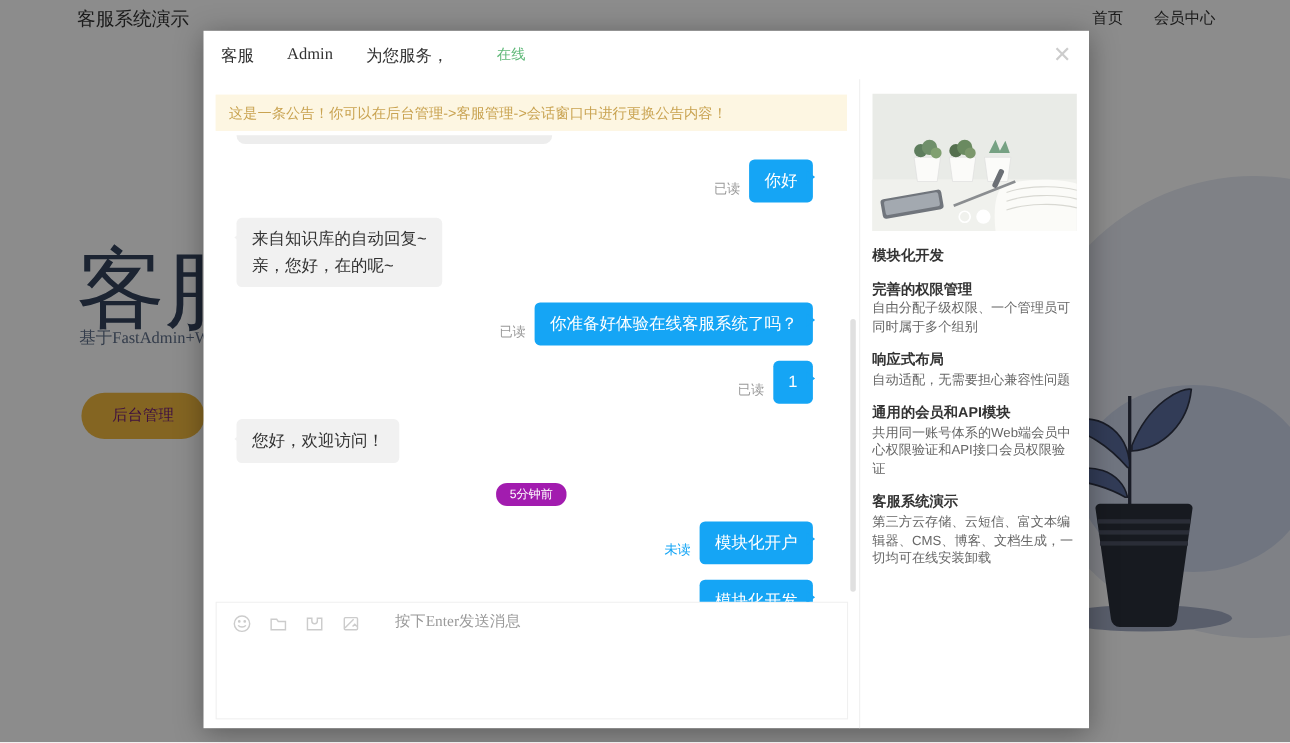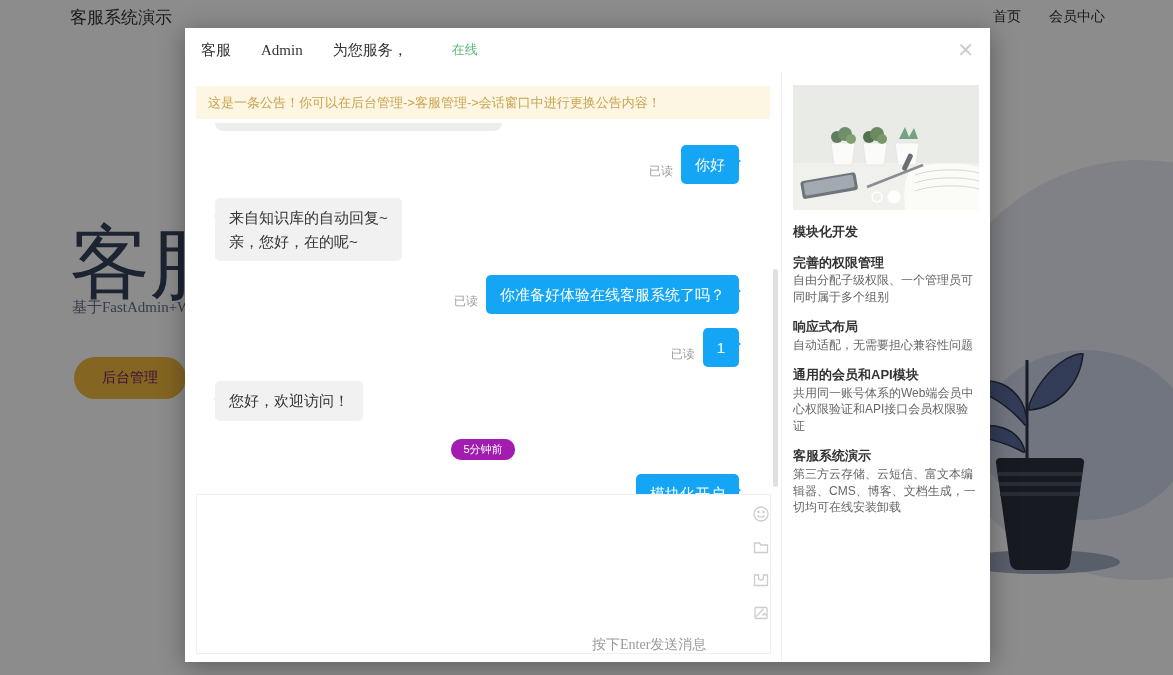--- a/index.html
+++ b/index.html
@@ -47,21 +47,21 @@
   .bubble { position:relative; max-width:380px; font-size:15px; line-height:1.55; padding:8px 14px; border-radius:5px; }
   .bubble.right { background:#15a5f5; color:#fff; }
   .bubble.right::after { content:""; position:absolute; right:-8px; top:10px; border:6px solid transparent; border-left:8px solid #15a5f5; }
   .bubble.left { background:#f1f1f1; color:#333; }
   .bubble.left::before { content:""; position:absolute; left:-8px; top:12px; border:6px solid transparent; border-right:8px solid #f1f1f1; }
   .time-chip { width:max-content; margin:18px auto 0 auto; background:#a21caf; color:#fff; font-size:11px;
                padding:3px 12px; border-radius:10px; }
   .scroll-thumb { position:absolute; right:3px; top:40%; width:5px; height:58%; background:#e0e0e0; border-radius:3px; }
 
   .composer { flex:0 0 107px; margin:0 10px 8px 11px; border:1px solid #f0f0f0; display:flex; flex-direction:column; }
-  .composer-toolbar { display:flex; align-items:flex-end; gap:15px; padding:10px 0 0 14px;flex-direction:column; }
+  .composer-toolbar { display:flex; align-items:flex-start; gap:15px; padding:10px 0 0 14px; }
   .tool-icon { width:18px; height:18px; cursor:pointer; flex:0 0 auto; }
   .tool-icon svg { width:18px; height:18px; stroke:#ccc; fill:none; stroke-width:1.3; }
   .composer-input { border:none; outline:none; flex:1; margin-left:16px; font-size:14px;
                     font-family:"Liberation Serif",serif; color:#333; }
   .composer-input::placeholder { color:#9a9a9a; }
   .composer-space { flex:1; }
 
   
   .side-col { width:208px; flex:0 0 208px; padding:13px 11px; overflow:hidden; }
   .side-photo { width:186px; height:125px; display:block; }

